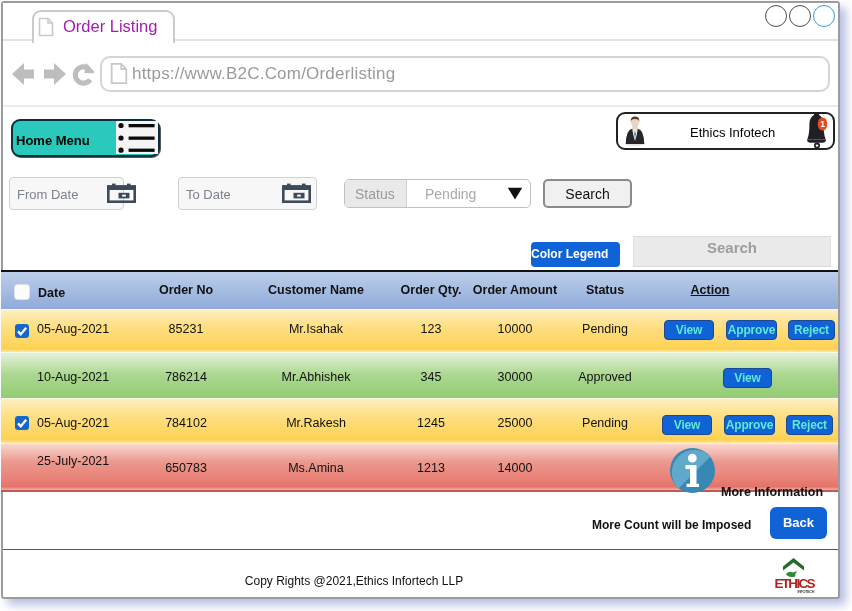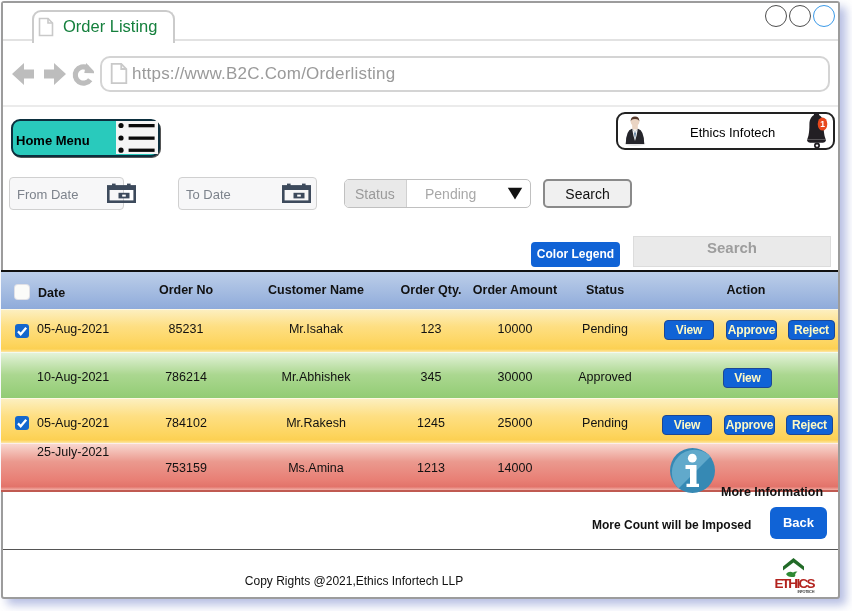--- a/index.html
+++ b/index.html
@@ -28,58 +28,58 @@
   
   .field { top:177px; height:33px; background:#f7f7f8; border:1px solid #d0d0d0; border-radius:4px; }
   .field span { position:absolute; left:7px; top:9px; font-size:13px; color:#7d838c; }
   #status { left:344px; top:179px; width:187px; height:29px; background:#fff; border:1px solid #c0c0c0; border-radius:5px; overflow:hidden; }
   #statuslbl { left:0; top:0; width:62px; height:29px; background:#e9e9e9; border-right:1px solid #d0d0d0; }
   #statuslbl i { position:absolute; left:10px; top:6px; font-style:normal; font-size:14px; color:#9a9a9a; }
   #pending { left:80px; top:6px; font-size:14px; color:#a8a8a8; }
   #searchbtn { left:543px; top:179px; width:89px; height:29px; background:#f0f0f0; border:2px solid #8a8a8a; border-radius:5px; font-size:14px; color:#111; text-align:center; line-height:26px; }
 
   
-  #legend { left:531px; top:242px; width:89px; height:25px; background:#1063d6; border-radius:4px; color:#fff; font-weight:bold; font-size:12px; text-align:center; line-height:25px; }
+  #legend { left:531px; top:242px; width:89px; height:25px; background:#1063d6; border-radius:4px; color:#fff; font-weight:bold; font-size:12px; text-align:left; line-height:25px; }
   #graybar { left:633px; top:236px; width:198px; height:31px; background:#eaeaea; border:1px solid #dcdcdc; }
   #graybar span { position:absolute; left:0; width:100%; top:2px; text-align:center; font-weight:bold; font-size:15px; color:#9d9d9d; }
 
   
   .row { left:1px; width:837px; }
   #thead { top:270px; height:39px; border-top:2px solid #111;
     background:linear-gradient(#bccee9, #8fabda); }
   #r1 { top:309px; height:43px; background:linear-gradient(#fcf0c3, #fedf83 40%, #fdd55f 80%, #fcd052 93%, #fee7a4); box-shadow:inset 0 1px 0 rgba(255,255,255,.55); }
   #r2 { top:352px; height:57px; background:linear-gradient(#e6f4dc, #abd790 40%, #92cc74 80%, #8ac86b 93%, #c2e3af); box-shadow:inset 0 1px 0 rgba(255,255,255,.55); }
   #r3 { top:398px; height:45px; background:linear-gradient(#fcf0c3, #fedf83 40%, #fdd55f 80%, #fcd052 93%, #fee7a4); box-shadow:inset 0 1px 0 rgba(255,255,255,.55); }
   #r4 { top:443px; height:49px; background:linear-gradient(#f9dbd3, #eb998e 40%, #e87e74 80%, #e2736a 93%, #f2b0a7); box-shadow:inset 0 1px 0 rgba(255,255,255,.55); border-bottom:2px solid #c05a51; }
   .cell { position:absolute; transform:translateX(-50%); font-size:12.5px; color:#111; white-space:nowrap; }
   .hcell { font-weight:bold; }
   .date { transform:none; }
   .cb { position:absolute; left:14px; width:14px; height:14px; border-radius:3px; }
   .cb-empty { background:#fbfbf9; box-shadow:0 0 0 1px #e0e0e6; }
   .cb-check { background:#1467cd; }
-  .btn { position:absolute; height:20px; background:#1063d6; border:1px solid #1b4796; border-radius:4px; color:#fef9c3; font-weight:bold; font-size:12px; text-align:center; line-height:18px; letter-spacing:-0.2px; }
+  .btn { position:absolute; height:20px; background:#1063d6; border:1px solid #1b4796; border-radius:4px; color:#5eead4; font-weight:bold; font-size:12px; text-align:center; line-height:18px; letter-spacing:-0.2px; }
 
   
   #pagecount { left:592px; top:518px; font-size:12px; font-weight:bold; color:#111; }
   #backbtn { left:770px; top:507px; width:57px; height:32px; background:#1063d6; border-radius:6px; color:#fff; font-weight:bold; font-size:13px; text-align:center; line-height:32px; }
   #footline { left:3px; top:549px; width:835px; height:0; border-top:1.5px solid #555; }
   #copyright { left:0; top:574px; width:708px; text-align:center; font-size:12px; color:#111; }
 </style>
 </head>
 <body>
 <div id="stage">
   <div id="frame" class="abs"></div>
   <div id="tabbar" class="abs"></div>
   <div id="tab" class="abs"></div>
 
   <svg class="abs" style="left:38px; top:17px;" width="16" height="20" viewBox="0 0 16 20">
     <path d="M1.5 1.5 h8.5 l4.5 4.5 v12.5 h-13 z" fill="#fff" stroke="#c9c9c9" stroke-width="1.6"></path>
     <path d="M10 1.5 v4.5 h4.5" fill="none" stroke="#c9c9c9" stroke-width="1.6"></path>
   </svg>
-  <div class="abs" style="left:63px; top:17px; font-size:16.5px; color:#15803d;">Order Listing</div>
+  <div class="abs" style="left:63px; top:17px; font-size:16.5px; color:#a21caf;">Order Listing</div>
   <div class="winbtn abs" style="left:765px; border:1.7px solid #4e4e4e;"></div>
   <div class="winbtn abs" style="left:789px; border:1.7px solid #4e4e4e;"></div>
   <div class="winbtn abs" style="left:813px; border:1.7px solid #3b9ae8;"></div>
 
   <svg class="abs" style="left:12px; top:61px;" width="82" height="28" viewBox="0 0 82 28">
     <path d="M12 2 L0 13 L12 24 L12 17.5 L22 17.5 L22 8.5 L12 8.5 Z" fill="#bdbdbd"></path>
     <path d="M42 2 L54 13 L42 24 L42 17.5 L32 17.5 L32 8.5 L42 8.5 Z" fill="#bdbdbd"></path>
     <g transform="translate(60,0)">
       <path d="M 75.6 6.9 A 8.2 8.2 0 1 0 78.2 18.7" fill="none" stroke="#bdbdbd" stroke-width="5.2" transform="translate(-60,0)"></path>
       <path d="M 74.2 2.0 L 83.8 12.2 L 72.3 12.0 Z" fill="#bdbdbd" transform="translate(-60,0)"></path>
@@ -166,21 +166,21 @@
     </div>
 
   <div id="thead" class="row abs">
     <div class="cb cb-empty" style="top:13px;"></div>
     <div class="cell hcell date" style="left:37px; top:14px;">Date</div>
     <div class="cell hcell" style="left:185px; top:11px;">Order No</div>
     <div class="cell hcell" style="left:315px; top:11px;">Customer Name</div>
     <div class="cell hcell" style="left:430px; top:11px;">Order Qty.</div>
     <div class="cell hcell" style="left:514px; top:11px;">Order Amount</div>
     <div class="cell hcell" style="left:604px; top:11px;">Status</div>
-    <div class="cell hcell" style="left:745px; top:11px;">Action</div>
+    <div class="cell hcell" style="left:709px; top:11px;text-decoration:underline;">Action</div>
   </div>
   <div id="r1" class="row abs">
     <div class="cb cb-check" style="top:15px;"><svg width="14" height="14" viewBox="0 0 14 14">
           <path d="M3 7.4 L5.7 10.2 L11.2 3.8" stroke="#fff" stroke-width="2.3" fill="none"></path>
         </svg></div>
     <div class="cell date" style="left:36px; top:13px;">05-Aug-2021</div>
     <div class="cell" style="left:185px; top:13px;">85231</div>
     <div class="cell" style="left:315px; top:13px;">Mr.Isahak</div>
     <div class="cell" style="left:430px; top:13px;">123</div>
     <div class="cell" style="left:514px; top:13px;">10000</div>
@@ -206,22 +206,22 @@
     <div class="cell" style="left:185px; top:18px;">784102</div>
     <div class="cell" style="left:315px; top:18px;">Mr.Rakesh</div>
     <div class="cell" style="left:430px; top:18px;">1245</div>
     <div class="cell" style="left:514px; top:18px;">25000</div>
     <div class="cell" style="left:604px; top:18px;">Pending</div>
     <div class="btn" style="left:661px; top:17px; width:50px;">View</div>
     <div class="btn" style="left:723px; top:17px; width:51px;">Approve</div>
     <div class="btn" style="left:785px; top:17px; width:47px;">Reject</div>
   </div>
   <div id="r4" class="row abs">
-    <div class="cell date" style="left:36px; top:2px;">25-July-2021</div>
-    <div class="cell" style="left:185px; top:18px;">753159</div>
+    <div class="cell date" style="left:36px; top:11px;">25-July-2021</div>
+    <div class="cell" style="left:185px; top:18px;">650783</div>
     <div class="cell" style="left:315px; top:18px;">Ms.Amina</div>
     <div class="cell" style="left:430px; top:18px;">1213</div>
     <div class="cell" style="left:514px; top:18px;">14000</div>
     <svg class="abs" style="left:669px; top:5px;" width="45" height="45" viewBox="0 0 45 45">
       <circle cx="22.5" cy="22.5" r="22.5" fill="#3689b4"></circle>
       <path d="M8.5 40.5 A22.5 22.5 0 0 1 40.5 8.5 Z" fill="#61a9cb"></path>
       <circle cx="22.3" cy="10.2" r="4.4" fill="#fff"></circle>
       <path d="M15.5 17 L26.5 17 L26.5 35.8 L29 35.8 L29 39 L16.5 39 L16.5 35.8 L20 35.8 L20 21 L15.5 21 Z" fill="#fff"></path>
     </svg>
     <div class="cell" style="left:720px; top:19px; transform:none; font-weight:bold;margin-top:23px;">More Information</div>

